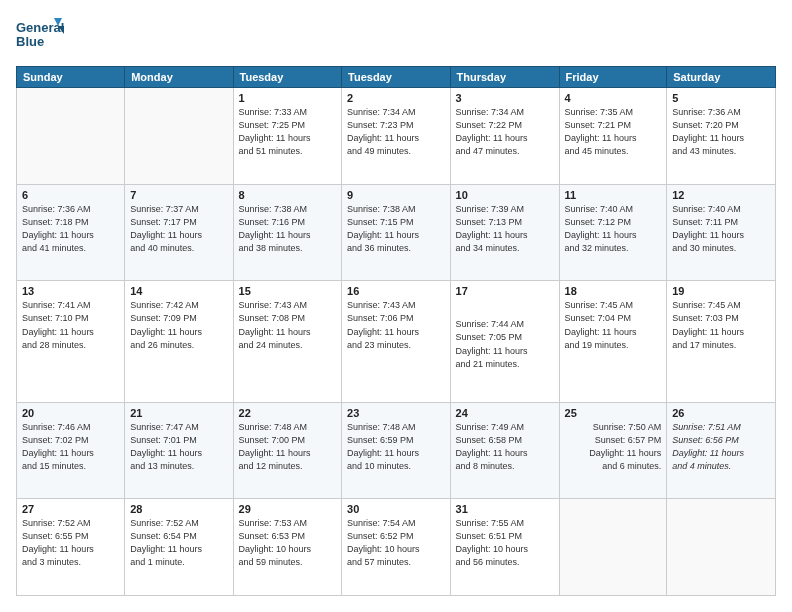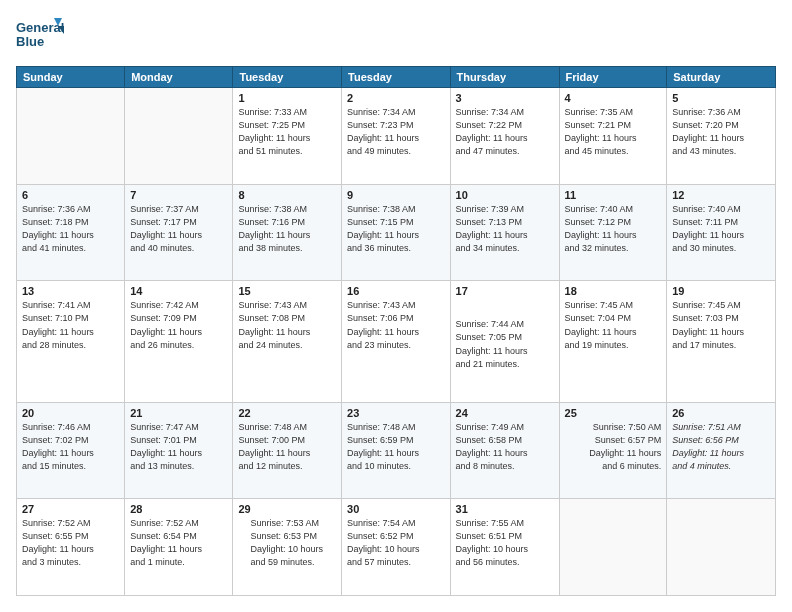--- a/index.html
+++ b/index.html
@@ -317,21 +317,21 @@
           </td>
           <td>
             <span class="day-num">28</span>
             <div class="day-info" style="white-space: pre-line;">Sunrise: 7:52 AM
 Sunset: 6:54 PM
 Daylight: 11 hours
 and 1 minute.</div>
           </td>
           <td>
             <span class="day-num">29</span>
-            <div class="day-info" style="white-space: pre-line; margin-left: 12px;">Sunrise: 7:53 AM
+            <div class="day-info" style="white-space: pre-line;">Sunrise: 7:53 AM
 Sunset: 6:53 PM
 Daylight: 10 hours
 and 59 minutes.</div>
           </td>
           <td>
             <span class="day-num">30</span>
             <div class="day-info" style="white-space: pre-line;">Sunrise: 7:54 AM
 Sunset: 6:52 PM
 Daylight: 10 hours
 and 57 minutes.</div>

